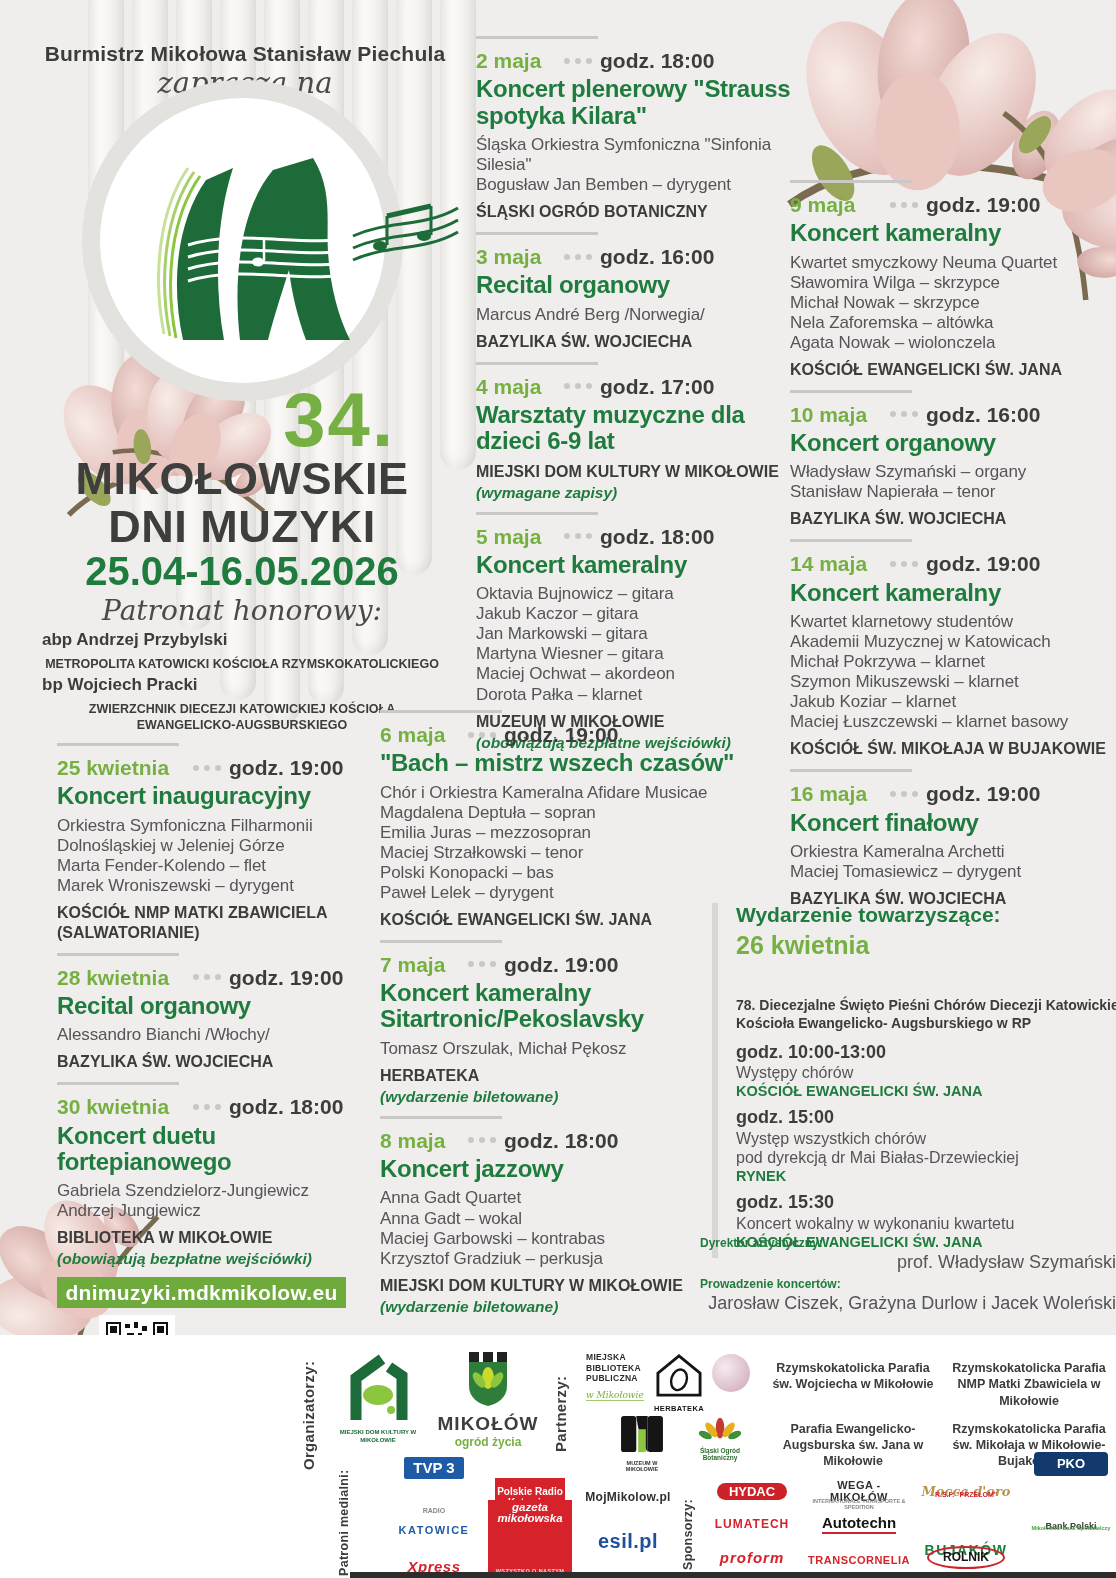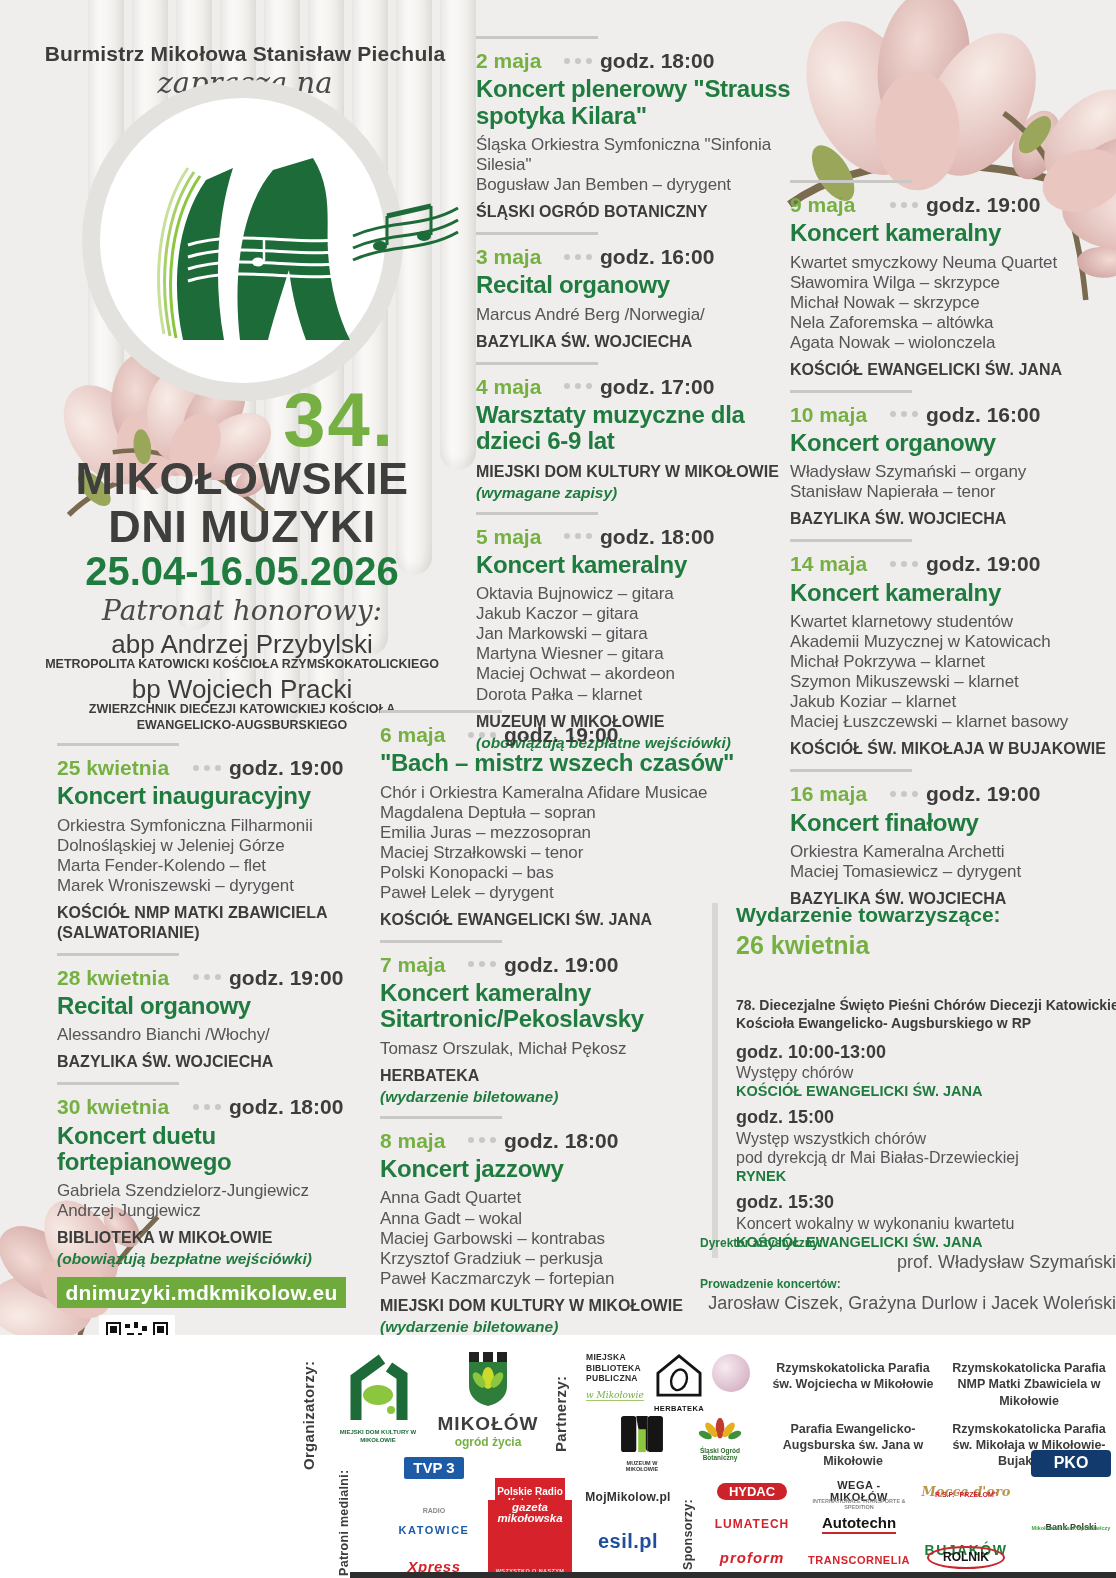--- a/index.html
+++ b/index.html
@@ -24,21 +24,21 @@
   .logo-m{position:absolute;left:28px;top:52px;width:340px;height:205px;overflow:visible;}
   .t34{position:absolute;left:35px;top:382px;width:360px;text-align:right;font-size:76px;font-weight:bold;
     color:var(--green-light,#76b043);letter-spacing:2px;line-height:1;}
   .title1{position:absolute;left:52px;top:456px;width:380px;text-align:center;font-size:45px;font-weight:bold;
     color:#3e3e3d;letter-spacing:.5px;line-height:1;}
   .title2{position:absolute;left:52px;top:504px;width:380px;text-align:center;font-size:45px;font-weight:bold;
     color:#3e3e3d;letter-spacing:.5px;line-height:1;}
   .daterange{position:absolute;left:42px;top:551px;width:400px;text-align:center;font-size:40px;font-weight:bold;
     color:var(--green-dark,#1f7b3e);line-height:1;}
   .patronat{position:absolute;left:42px;top:594px;width:400px;text-align:center;font-size:28px;}
-  .p-name{position:absolute;width:400px;left:42px;text-align:center;font-size:26px;font-weight:normal;line-height:1;}
+  .p-name{position:absolute;width:400px;left:42px;font-size:17px;font-weight:bold;line-height:1;}
   .p-title{position:absolute;width:400px;left:42px;text-align:center;font-size:12.5px;font-weight:bold;
     line-height:1.25;white-space:nowrap;}
   .p-title.wrap{white-space:normal;width:320px;left:82px;}
   
   .col{position:absolute;}
   .col-left{left:57px;top:743px;width:293px;}
   .col-mid{left:476px;top:36px;width:318px;}
   .col-midwide{left:380px;top:710px;width:412px;}
   .col-right{left:790px;top:180px;width:324px;}
   .event{margin-bottom:10px;}
@@ -129,21 +129,21 @@
   .lg-proform .lg-main{color:var(--logo-red,#d6232b);font-size:15px;font-style:italic;letter-spacing:1px;}
   .lg-wega-mikolow .lg-main{color:#2f2f2f;font-size:11px;letter-spacing:.5px;}
   .lg-autotechn .lg-main{color:#141414;font-size:15px;border-bottom:2px solid #c9252c;padding-bottom:1px;}
   .lg-transcornelia .lg-sup{font-size:5.5px;}
   .lg-transcornelia .lg-main{color:var(--logo-red,#c9252c);font-size:11px;letter-spacing:.5px;}
   .lg-transcornelia .lg-sub{font-size:5.5px;color:#777;}
   .lg-mocca-doro .lg-main{color:#b9974a;font-size:13px;font-style:italic;font-family:"DejaVu Serif",serif;}
   .lg-bujakow .lg-sup{color:#c9252c;font-size:7px;}
   .lg-bujakow .lg-main{color:#1c7c3c;font-size:14px;letter-spacing:1.5px;}
   .lg-rolnik .lg-main{color:#141414;font-size:12px;border:2px solid #c9252c;border-radius:50%;padding:3px 14px;}
-  .lg-pko-bank-polski .lg-main{background:var(--pko-navy,#123a6d);color:#fff;font-size:16px;padding:5px 23px;border-radius:4px;}
+  .lg-pko-bank-polski .lg-main{background:var(--pko-navy,#123a6d);color:#fff;font-size:13px;padding:5px 23px;border-radius:4px;}
   .lg-pko-bank-polski .lg-sub{margin-top:2px;font-size:9px;}
   .lg-bank-mbs .lg-sup{font-size:5.5px;color:var(--mbs-green,#3fa53f);}
   .lg-bank-mbs .lg-main{color:var(--mbs-green,#3fa53f);font-size:13px;letter-spacing:1px;}
   .bottom-strip{position:absolute;left:350px;top:1572px;width:766px;height:6px;background:#2d2d2d;}
 </style>
 </head>
 <body>
 
 <div class="poster">
 
@@ -408,21 +408,20 @@
             <i></i>
             <i></i>
           </span>
           <span class="ev-time">godz. 18:00</span>
         </div>
         <div class="ev-title">Koncert jazzowy</div>
         <div class="ev-perf">Anna Gadt Quartet</div>
         <div class="ev-perf">Anna Gadt – wokal</div>
         <div class="ev-perf">Maciej Garbowski – kontrabas</div>
         <div class="ev-perf">Krzysztof Gradziuk – perkusja</div>
-        <div class="ev-perf">Paweł Kaczmarczyk – fortepian</div>
         <div class="ev-venue">MIEJSKI DOM KULTURY W MIKOŁOWIE</div>
         <div class="ev-note">(wydarzenie biletowane)</div>
       </div>
     </div>
   <div class="col col-right">
       <div class="event">
         <div class="rule"></div>
         <div class="ev-head">
           <span class="ev-date">9 maja</span>
           <span class="dots">

